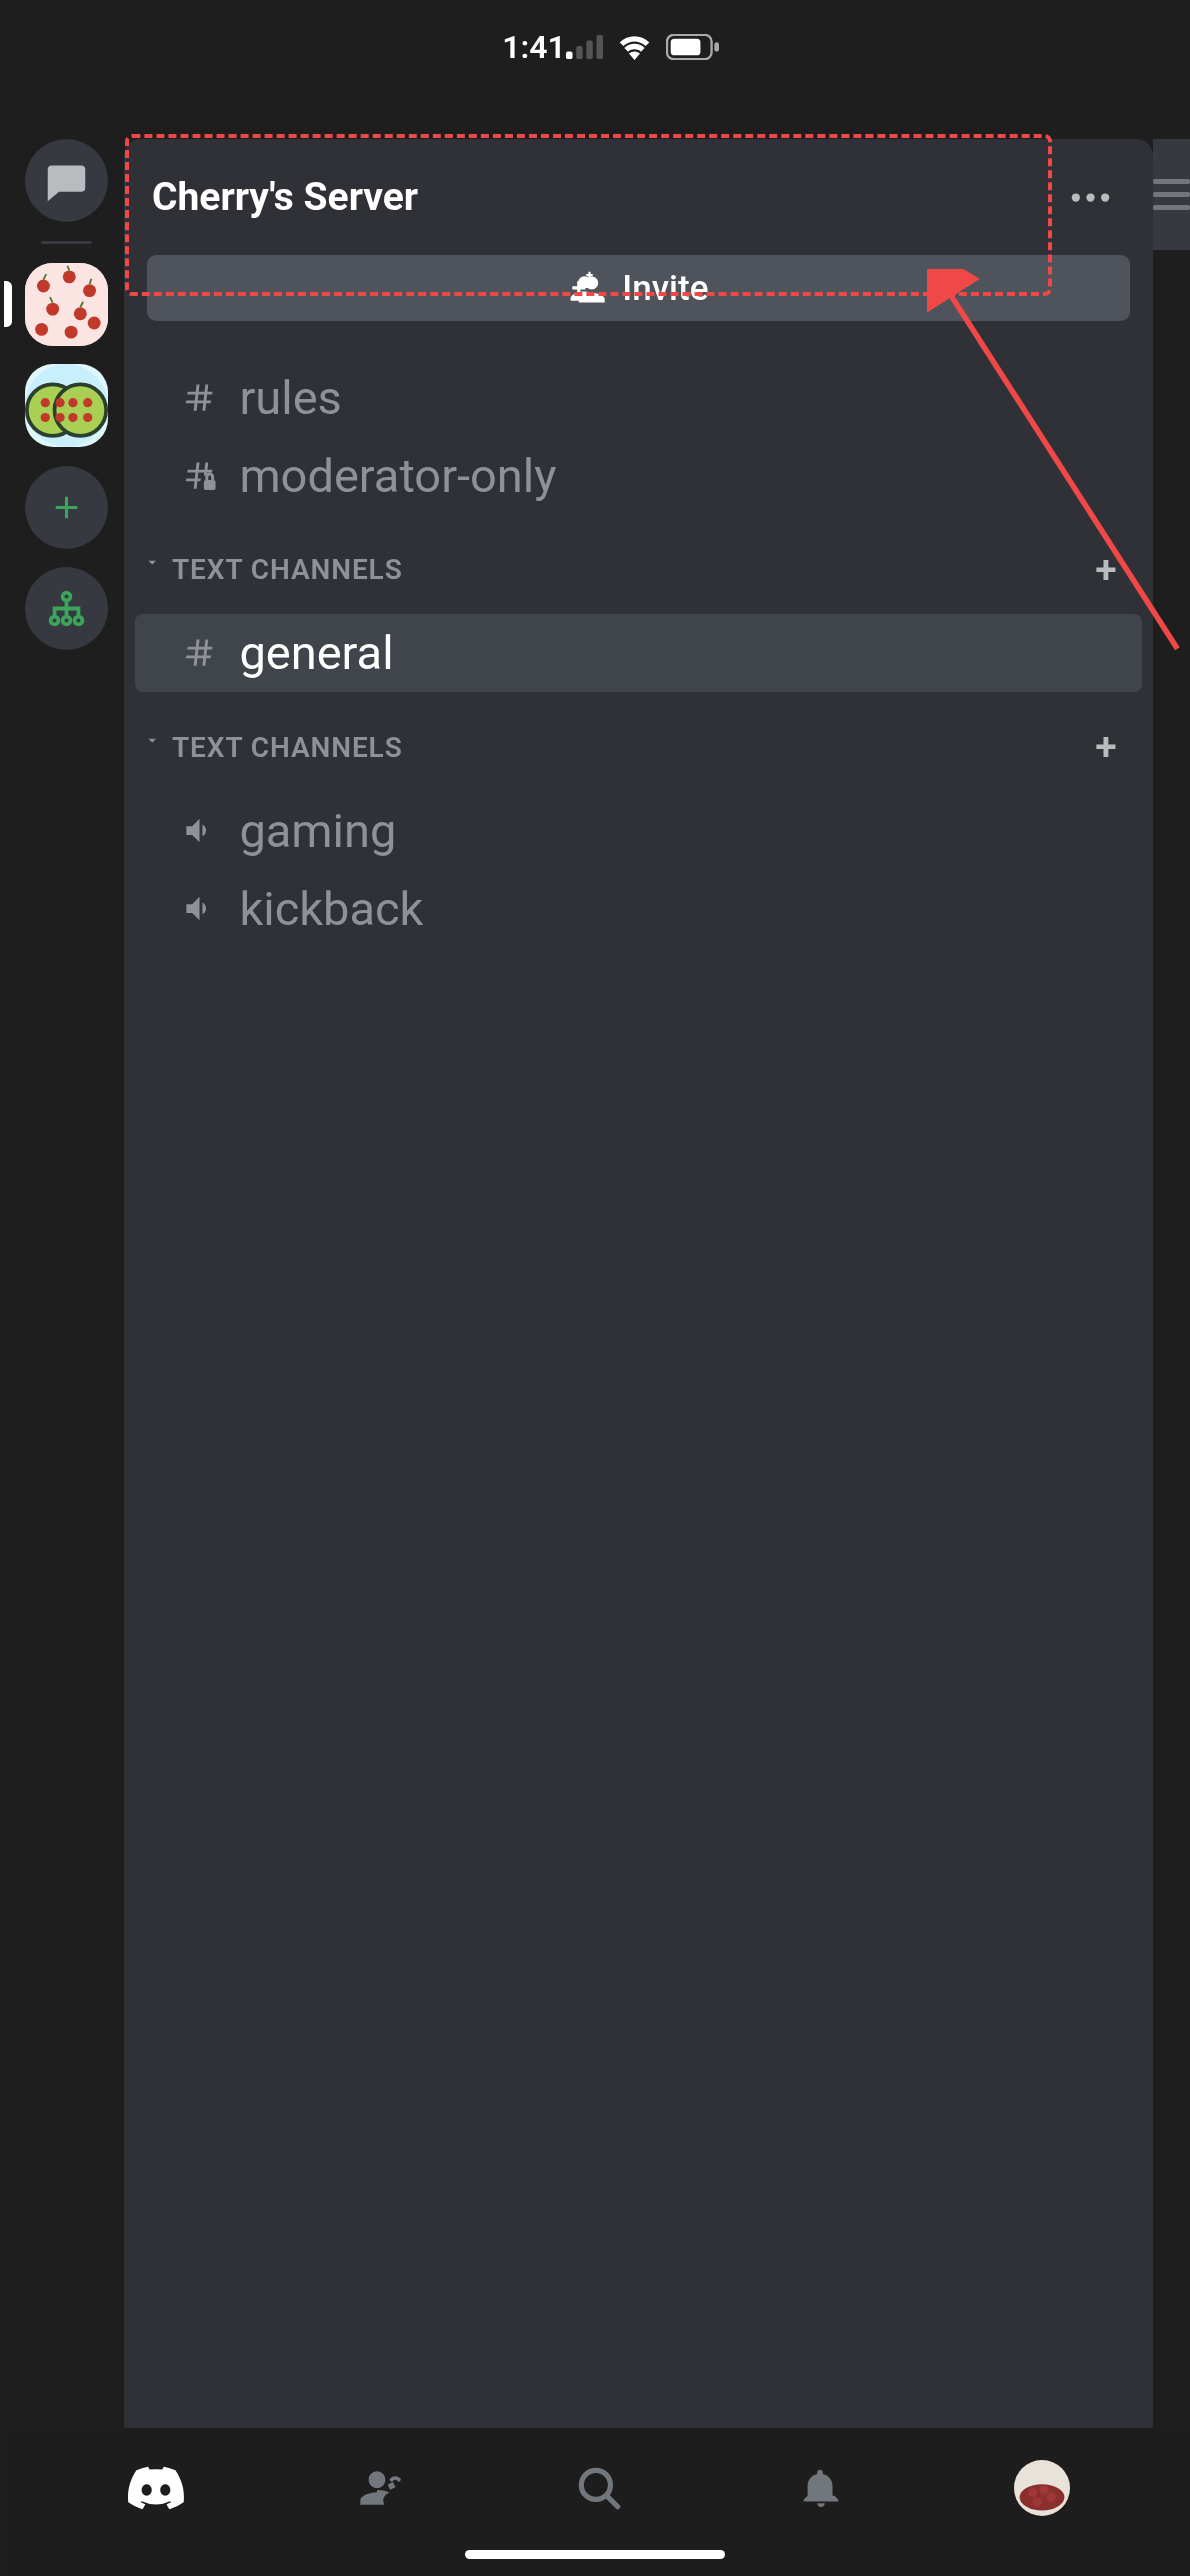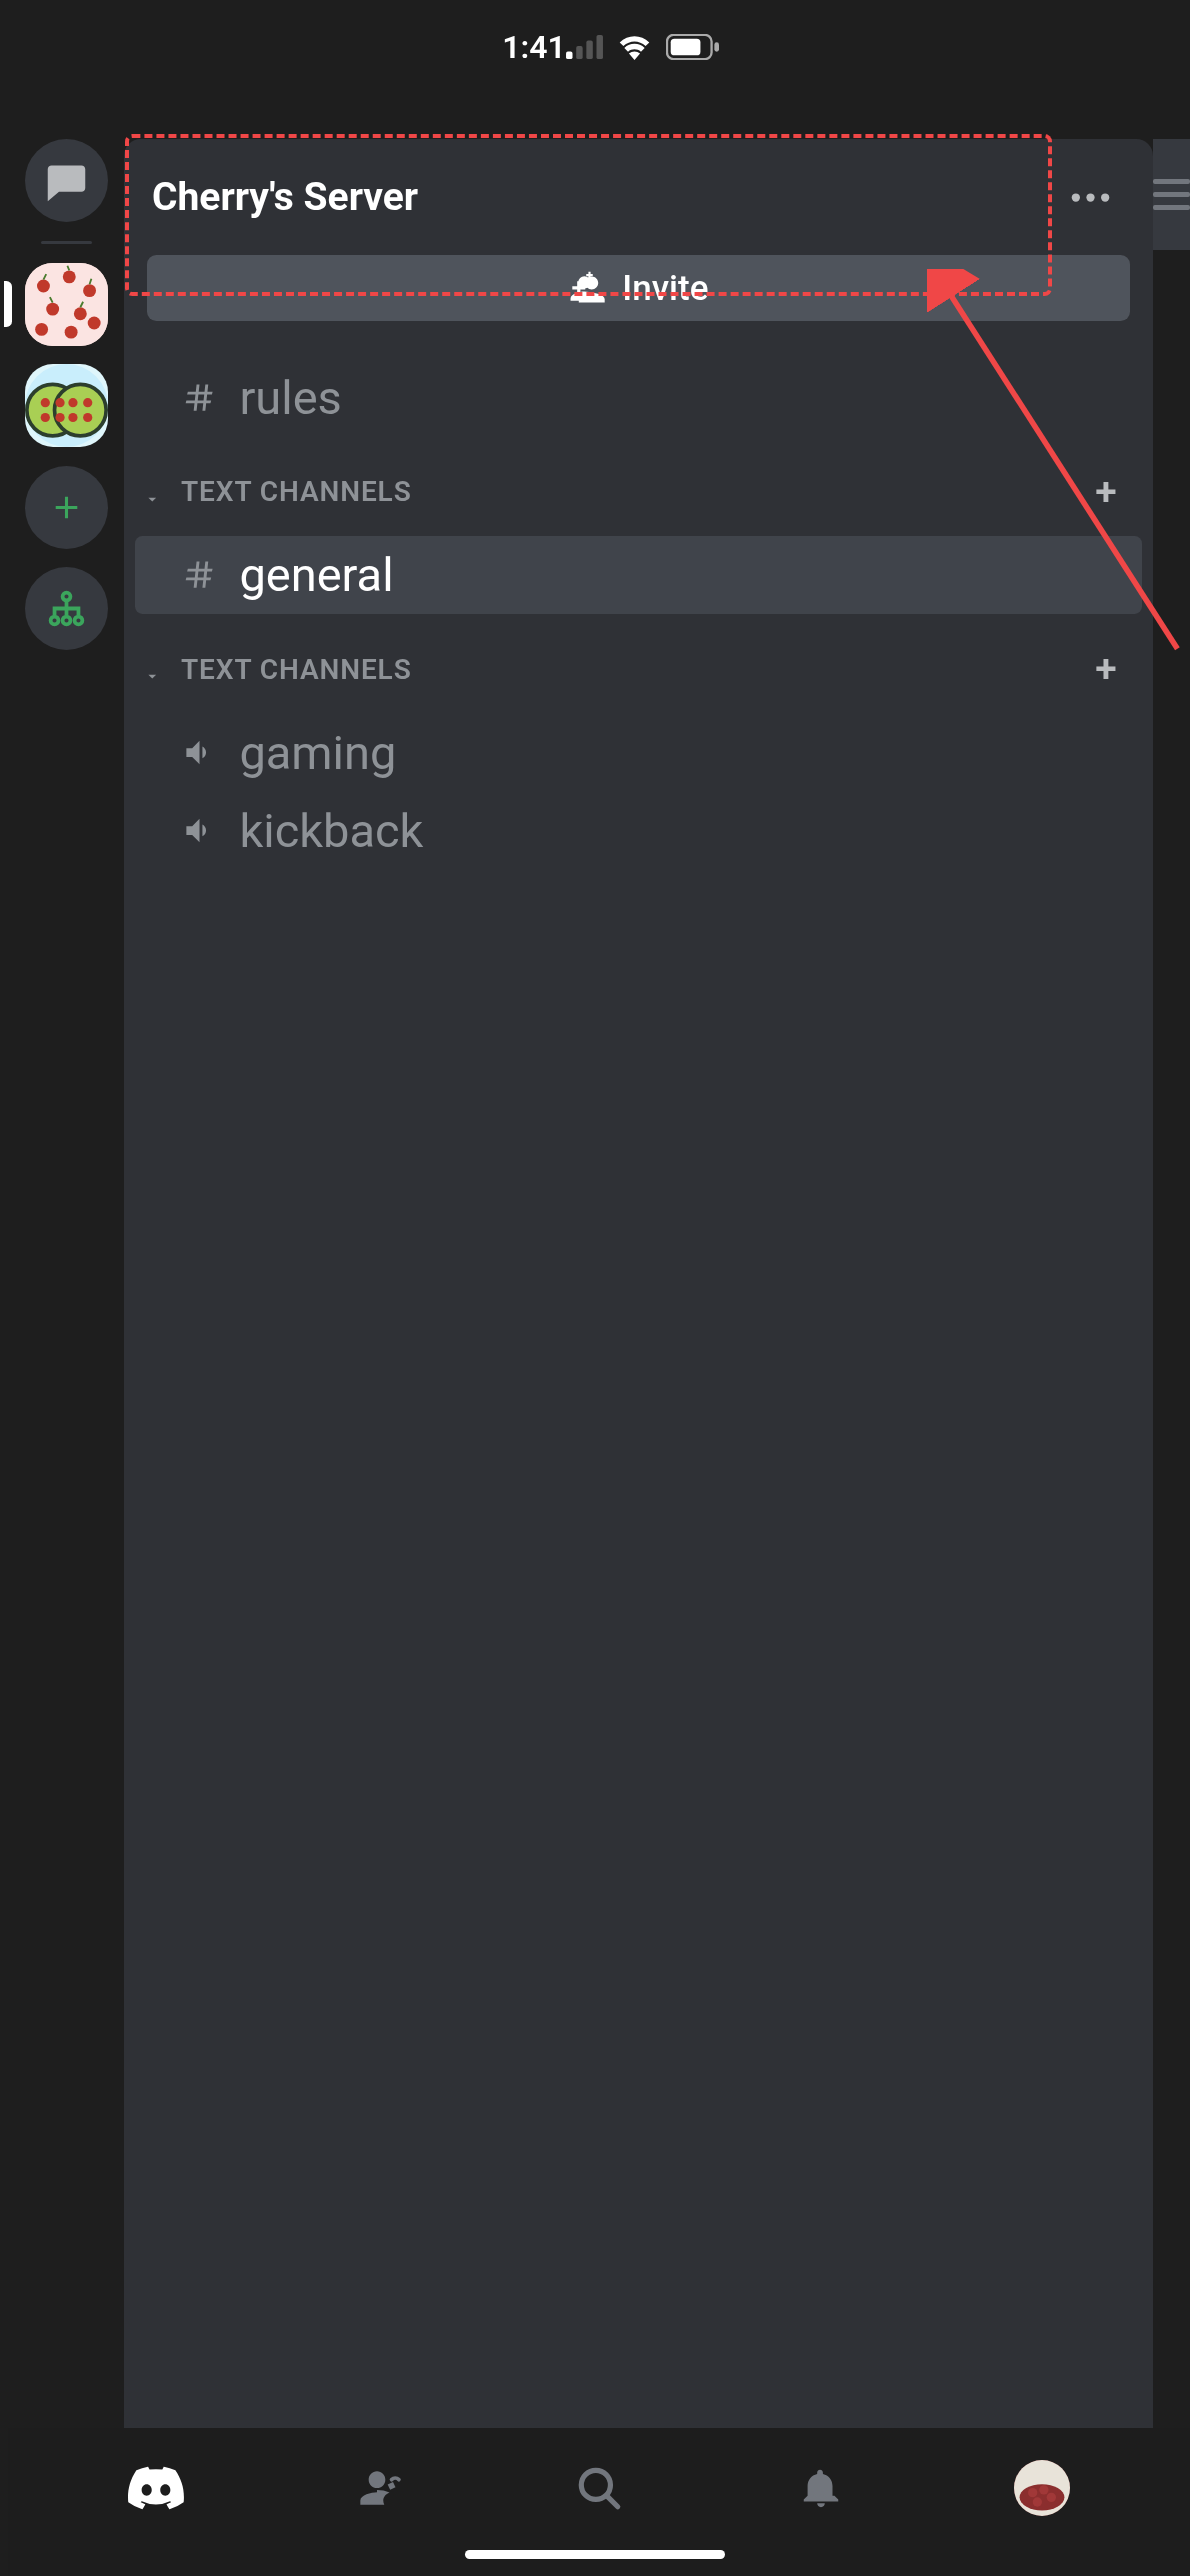--- a/index.html
+++ b/index.html
@@ -35,21 +35,21 @@
   
   .invite-row { padding: 0 23px; margin-bottom: 37px; }
   .invite-btn { width: 100%; height: 66px; background: #4f545c; border-radius: 9.3px; display: flex; align-items: center; justify-content: center; gap: 16.7px; color: #fff; font-size: 35px; font-weight: 500; cursor: pointer; }
   
   .channel-item { display: flex; align-items: center; gap: 20.4px; padding: 0 28px 0 45px; height: 78px; color: #8e9297; font-size: 47px; cursor: pointer; border-radius: 7.4px; margin: 0 11px; }
   .channel-item.selected { background: #40444b; color: #fff; }
   .channel-icon { width: 39px; display: flex; align-items: center; justify-content: center; }
   .channel-label { flex: 1; }
   
   .category-row { display: flex; align-items: center; justify-content: space-between; padding: 28px 26px 16.7px 18.5px; color: #8e9297; font-size: 28px; font-weight: 600; letter-spacing: 0.9px; cursor: pointer; }
-  .category-left { display: flex; align-items: flex-end; gap: 20px; }
+  .category-left { display: flex; align-items: flex-start; gap: 11px; }
   .category-add { font-size: 39px; color: #b9bbbe; cursor: pointer; padding: 4.6px 9.3px; }
   
   .right-sliver { position: absolute; top: 139px; right: 0; width: 37px; height: 111px; background: #36393f; display: flex; align-items: center; justify-content: center; }
   .hamburger { display: flex; flex-direction: column; gap: 8.3px; }
   .hamburger div { width: 37px; height: 4.6px; background: #72767d; border-radius: 1.9px; }
   
   .tab-bar { height: 148px; background: #1d1d1d; display: flex; align-items: center; justify-content: space-around; padding: 0 37px 28px; }
   .tab-item { width: 83px; height: 83px; display: flex; align-items: center; justify-content: center; cursor: pointer; }
   .tab-avatar { width: 56px; height: 56px; border-radius: 50%; background: radial-gradient(circle at 30% 30%, #8b2e2e, #5a1212); }
   
@@ -181,20 +181,30 @@
       </div>
 
       <div class="channel-item">
         <div class="channel-icon">
           <svg width="35" height="35" viewBox="0 0 24 24" fill="#8e9297">
               <path d="M10 3L8 21h2l2-18h-2zm6 0l-2 18h2l2-18h-2zM4 8l-.5 2h17l.5-2H4zm-1 6l-.5 2h17l.5-2H3z"></path>
             </svg>
         </div>
         <div class="channel-label">rules</div>
       </div>
+      <div class="channel-item">
+        <div class="channel-icon">
+          <svg width="35" height="35" viewBox="0 0 24 24" fill="#8e9297">
+              <path d="M10 3L8 21h2l2-18h-2zm6 0l-1 9h2l1-9h-2zM4 8l-.5 2h17l.5-2H4zm-1 6l-.5 2h10l.5-2H3z"></path>
+              <rect x="15" y="15" width="8" height="7" rx="1.5"></rect>
+              <path d="M17 15v-2a2 2 0 0 1 4 0v2" fill="none" stroke="#8e9297" stroke-width="2"></path>
+            </svg>
+        </div>
+        <div class="channel-label">moderator-only</div>
+      </div>
 
       <div class="category-row">
         <div class="category-left">
           <span>
             <svg width="18.5" height="18.5" viewBox="0 0 24 24" fill="#8e9297">
                 <path d="M7 10l5 5 5-5z"></path>
               </svg>
           </span>
           <span>TEXT CHANNELS</span>
         </div>

